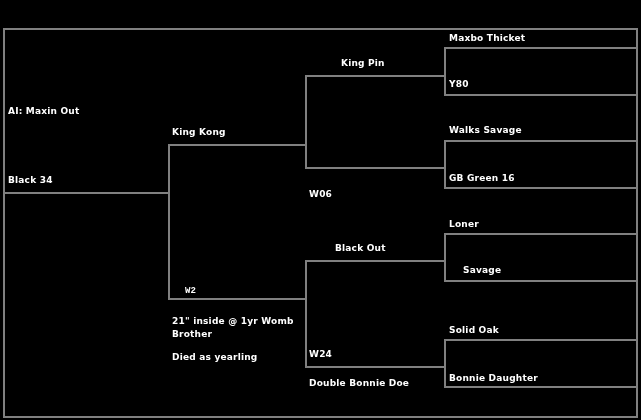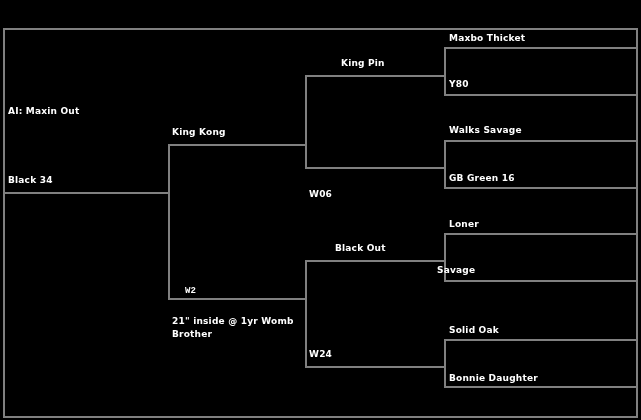--- a/index.html
+++ b/index.html
@@ -98,19 +98,21 @@
   <div class="lbl" style="left:309px; top:58px;margin-left:32px;">King Pin</div>
   <div class="lbl" style="left:309px; top:150px;margin-top:39px;">W06</div>
   <div class="lbl" style="left:299px; top:243px;margin-left:36px;">Black Out</div>
   <div class="lbl" style="left:309px; top:349px;">W24</div>
 
   <div class="lbl" style="left:449px; top:33px;">Maxbo Thicket</div>
   <div class="lbl" style="left:449px; top:79px;">Y80</div>
   <div class="lbl" style="left:449px; top:125px;">Walks Savage</div>
   <div class="lbl" style="left:449px; top:173px;">GB Green 16</div>
   <div class="lbl" style="left:449px; top:219px;">Loner</div>
-  <div class="lbl" style="left:437px; top:265px;">Savage</div>
+  <div class="lbl" style="left:463px; top:265px;">Savage</div>
   <div class="lbl" style="left:449px; top:325px;">Solid Oak</div>
   <div class="lbl" style="left:449px; top:373px;">Bonnie Daughter</div>
 
   <div class="note" style="left:172px; top:315px;">21" inside @ 1yr Womb Brother</div>
+  <div class="note" style="left:172px; top:351px;">Died as yearling</div>
+  <div class="note" style="left:309px; top:377px; width:150px;">Double Bonnie Doe</div>
 
 </div>
 
 </body></html>

